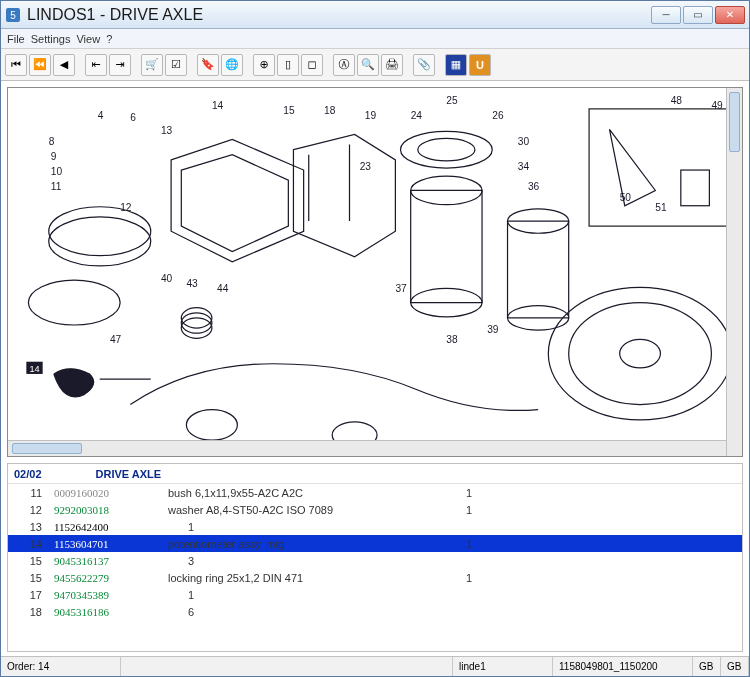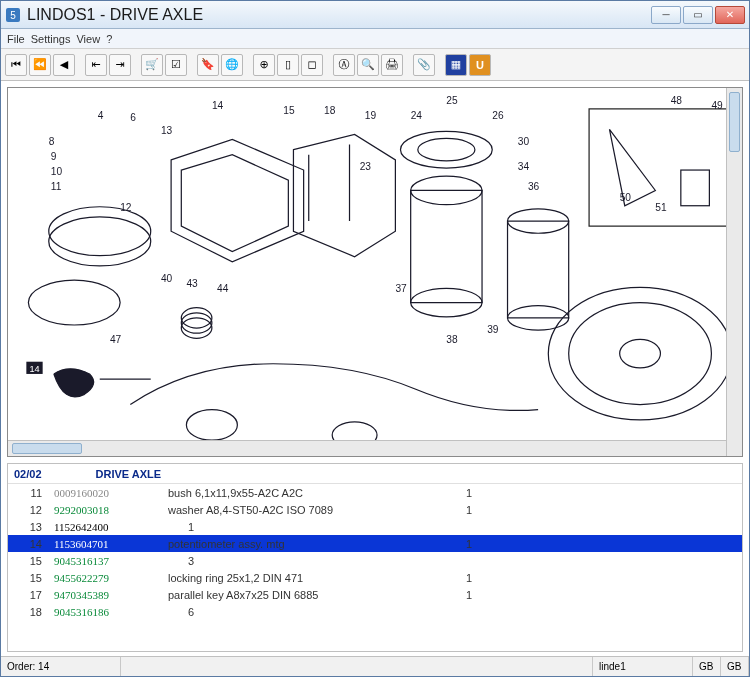--- a/index.html
+++ b/index.html
@@ -235,36 +235,36 @@
           <div class="c-i"></div>
           <div class="c-des">locking ring 25x1,2  DIN 471</div>
           <div class="c-qty">1</div>
           <div class="c-rep"></div>
           <div class="c-rem"></div>
         </div>
         <div class="row">
           <div class="c-pos">17</div>
           <div class="c-pn pn green">9470345389</div>
           <div class="c-i"></div>
-          <div class="c-des">parallel key A8x7x25  DIN 6885</div>
           <div class="c-qty">1</div>
           <div class="c-rep"></div>
           <div class="c-rem"></div>
         </div>
         <div class="row">
           <div class="c-pos">18</div>
           <div class="c-pn pn green">9045316186</div>
           <div class="c-i"></div>
           <div class="c-qty">6</div>
           <div class="c-rep"></div>
           <div class="c-rem"></div>
         </div>
       </div>
   </div>
 
   <div class="statusbar">
     <div class="cell" style="width:120px">Order: 14</div>
     <div class="cell" style="flex:1"></div>
     <div class="cell" style="width:100px">linde1</div>
+    <div class="cell" style="width:140px">1158049801_1150200</div>
     <div class="cell" style="width:28px">GB</div>
     <div class="cell" style="width:28px">GB</div>
   </div>
 </div>
 
 </body></html>

